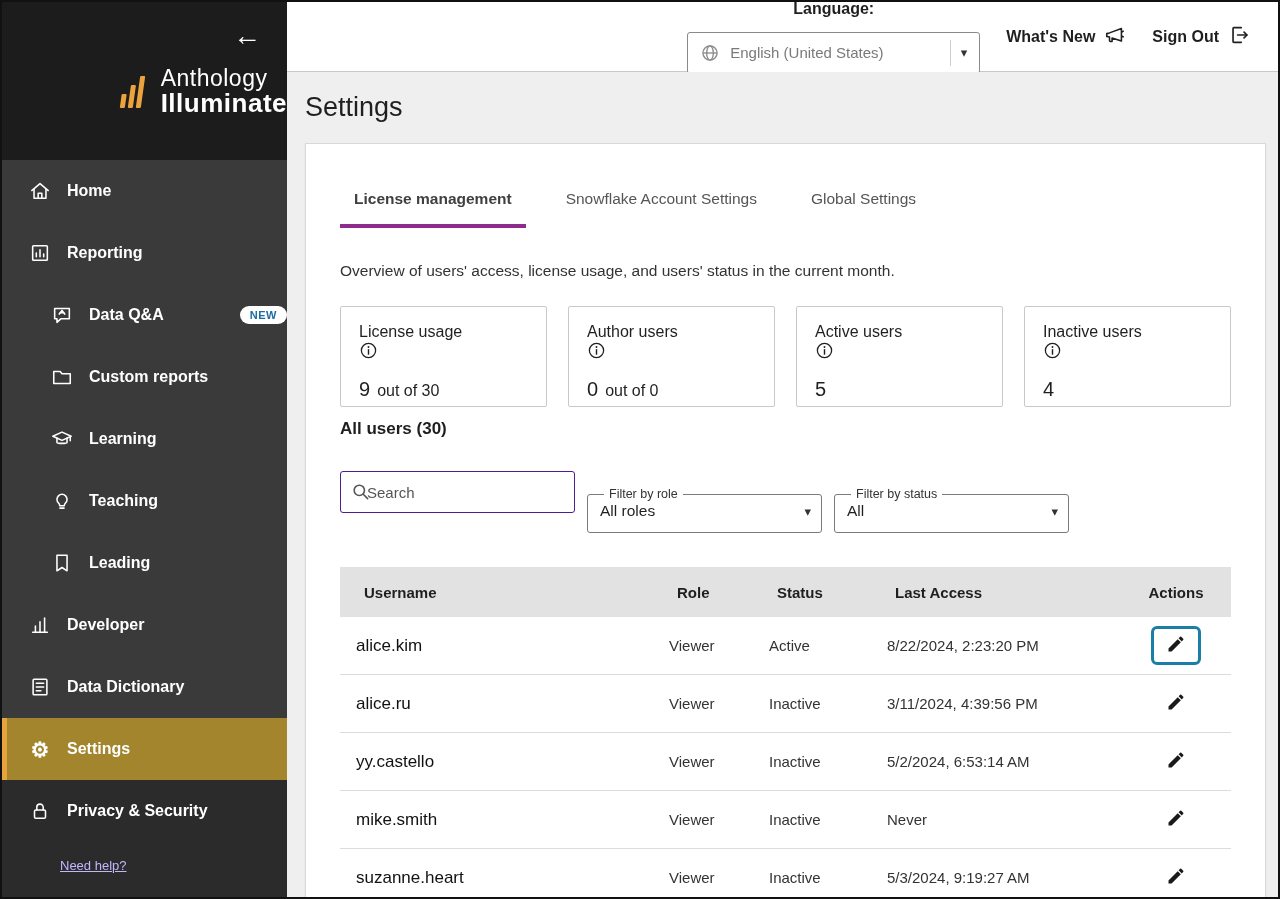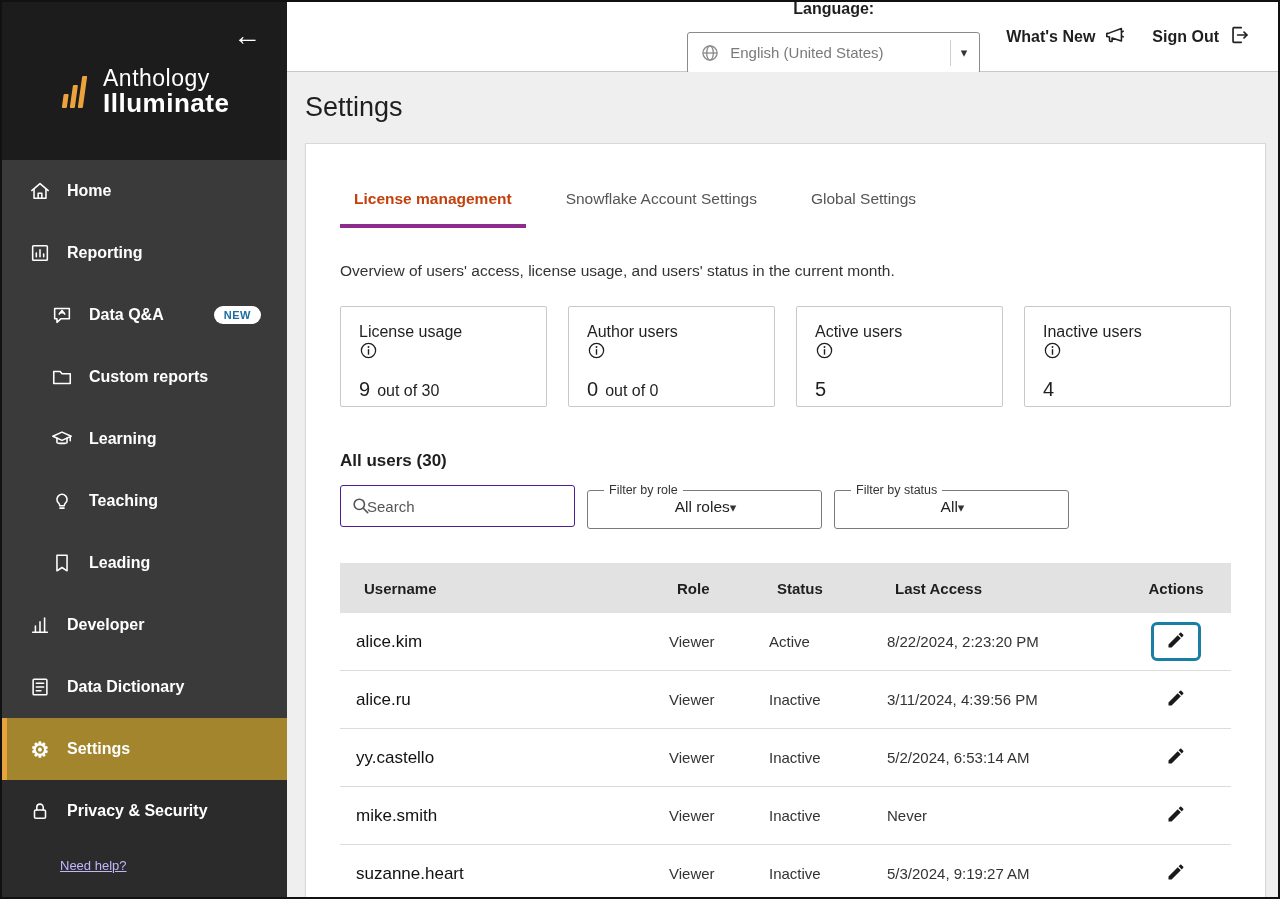--- a/index.html
+++ b/index.html
@@ -4,37 +4,37 @@
 <style>
   * { box-sizing: border-box; margin: 0; padding: 0; }
   html, body { width: 1280px; height: 899px; overflow: hidden; }
   body { font-family: "Liberation Sans", sans-serif; background: #efefef; }
   #frame { width: 1280px; height: 899px; border: 2px solid #111; display: flex; background: #efefef; }
 
   
   .sidebar { width: 285px; min-width: 285px; height: 100%; background: #3a3a3a; color: #fff; display: flex; flex-direction: column; }
   .sidebar-top { background: #1c1c1c; height: 158px; position: relative; padding: 64px 0 0 62px; }
   .back-btn { position: absolute; top: 20px; right: 26px; background: none; border: none; color: #fff; font-size: 28px; line-height: 1; cursor: pointer; }
-  .logo { display: flex; align-items: center; gap: 18px; }
+  .logo { display: flex; align-items: center; gap: 18px; justify-content: flex-end; }
   .logo-bars { display: flex; align-items: flex-end; gap: 3px; transform: skewX(-8deg); }
   .logo-bars i { display: block; width: 5px; background: #eda33d; border-radius: 1px; }
   .logo-bars i:nth-child(1) { height: 14px; }
   .logo-bars i:nth-child(2) { height: 23px; }
   .logo-bars i:nth-child(3) { height: 32px; }
   .logo-text { line-height: 1.05; }
   .logo-line1 { font-size: 23px; font-weight: 300; letter-spacing: .5px; }
   .logo-line2 { font-size: 26px; font-weight: 700; letter-spacing: .5px; }
 
   .nav { background: #3a3a3a; }
   .nav-item { display: flex; align-items: center; gap: 15px; height: 62px; padding-left: 26px; font-size: 16px; font-weight: 700; cursor: pointer; position: relative; }
   .nav-item.sub { padding-left: 48px; }
   .nav-item .icon { width: 24px; height: 24px; display: flex; align-items: center; justify-content: center; flex: none; }
   .nav-item svg { stroke: #fff; fill: none; stroke-width: 1.7; stroke-linecap: round; stroke-linejoin: round; }
   .nav-item.active { background: #a3852e; border-left: 5px solid #e8a33d; padding-left: 21px; }
-  .badge-new { margin-left: auto; margin-right: 26px; background: #fff; color: #1c6ca3; font-size: 11px; font-weight: 700; padding: 3px 10px; border-radius: 11px; letter-spacing: .5px; }
+  .badge-new { margin-left: auto; background: #fff; color: #1c6ca3; font-size: 11px; font-weight: 700; padding: 3px 10px; border-radius: 11px; letter-spacing: .5px; }
   .sidebar-bottom { background: #2b2b2b; flex: 1; }
   .gear-glyph { font-size: 21px; line-height: 1; }
   .need-help { display: inline-block; margin: 16px 0 0 58px; color: #c4b5fd; font-size: 13px; text-decoration: underline; cursor: pointer; }
 
   
   .main { flex: 1; display: flex; flex-direction: column; height: 100%; overflow: hidden; }
 
   .topbar { height: 70px; min-height: 70px; background: #fff; border-bottom: 1px solid #c9c9c9; display: flex; align-items: center; justify-content: flex-end; padding-right: 28px; gap: 26px; }
   .lang-group { display: flex; align-items: center; gap: 14px; flex-direction: column; }
   .lang-label { font-size: 16px; font-weight: 700; color: #1f1f1f; }
@@ -44,43 +44,43 @@
   .lang-sep { width: 1px; height: 26px; background: #cfcfcf; }
   .caret { font-size: 13px; color: #333; }
   .whats-new, .sign-out { display: flex; align-items: center; gap: 9px; font-size: 16px; font-weight: 700; color: #1f1f1f; cursor: pointer; background: none; border: none; font-family: inherit; }
 
   .content { flex: 1; overflow: hidden; background: #efefef; }
   .page-title { font-size: 27px; font-weight: 400; color: #1f1f1f; margin: 20px 0 0 18px; }
   .card { background: #fff; border: 1px solid #d8d8d8; box-shadow: 0 1px 2px rgba(0,0,0,.06); margin: 20px 12px 0 18px; padding: 46px 34px 30px 34px; min-height: 760px; }
 
   .tabs { display: flex; gap: 26px; }
   .tab { background: none; border: none; font-family: inherit; font-size: 15.5px; color: #555; padding: 0 14px 16px 14px; cursor: pointer; border-bottom: 4px solid transparent; }
-  .tab.active { color: #c2410c; font-weight: 700; border-bottom-color: #8e2c8e; }
+  .tab.active { color: #404040; font-weight: 700; border-bottom-color: #8e2c8e; }
 
   .overview-text { margin-top: 34px; font-size: 15.5px; color: #333; }
 
   .stats { display: flex; gap: 21px; margin-top: 26px; }
   .stat-card { flex: 1; border: 1px solid #c9c9c9; border-radius: 2px; padding: 16px 16px 18px 18px; height: 101px; }
   .stat-head { display: flex; justify-content: space-between; align-items: flex-start; flex-direction: column; }
   .stat-title { font-size: 16px; color: #1f1f1f; }
   .info-btn { background: none; border: none; cursor: pointer; padding: 0; display: flex; }
   .stat-value-row { margin-top: 18px; display: flex; align-items: baseline; gap: 7px; }
   .stat-value { font-size: 20px; color: #1f1f1f; }
   .stat-suffix { font-size: 16px; color: #1f1f1f; }
 
-  .all-users-heading { margin-top: 44px; font-size: 17px; font-weight: 700; color: #1f1f1f; }
+  .all-users-heading { margin-top: 12px; font-size: 17px; font-weight: 700; color: #1f1f1f; }
 
   .controls { display: flex; align-items: center; margin-top: 12px; gap: 12px; }
   .search-box { position: relative; width: 235px; }
   .search-box input { width: 100%; height: 42px; border: 1px solid #4c1d95; border-radius: 3px; padding: 0 10px 0 26px; font-size: 15px; font-family: inherit; color: #333; }
   .search-box input::placeholder { color: #555; }
   .search-icon { position: absolute; left: 11px; top: 11px; }
-  .filter-fieldset { width: 235px; height: 46px; border: 1px solid #7a7a7a; border-radius: 3px; padding: 0 10px 16px 12px; cursor: pointer; }
+  .filter-fieldset { width: 235px; height: 46px; border: 1px solid #7a7a7a; border-radius: 3px; padding: 0 10px 16px 12px; cursor: pointer; margin-top: 36px; }
   .filter-fieldset legend { font-size: 12.5px; color: #333; padding: 0 5px; margin-left: 4px; }
-  .filter-inner { display: flex; align-items: center; justify-content: center; margin-top: 1px; }
+  .filter-inner { display: flex; align-items: center; justify-content: space-between; margin-top: 1px; }
   .filter-value { font-size: 15.5px; color: #1f1f1f; }
   .hide-inactive { display: flex; align-items: center; gap: 10px; margin-left: 8px; }
   .checkbox { width: 18px; height: 18px; border: 2px solid #333; border-radius: 2px; background: #fff; appearance: none; cursor: pointer; flex: none; }
   .hide-inactive-label { font-size: 15px; color: #1f1f1f; width: 62px; line-height: 1.35; }
 
   .users-table { margin-top: 34px; }
   .table-header, .table-row { display: grid; grid-template-columns: 313px 100px 118px 1fr 110px; align-items: center; }
   .table-header { background: #e2e2e2; height: 50px; font-weight: 700; font-size: 15px; color: #1f1f1f; }
   .th { padding-left: 24px; }
   .th.actions { padding-left: 0; text-align: center; }

